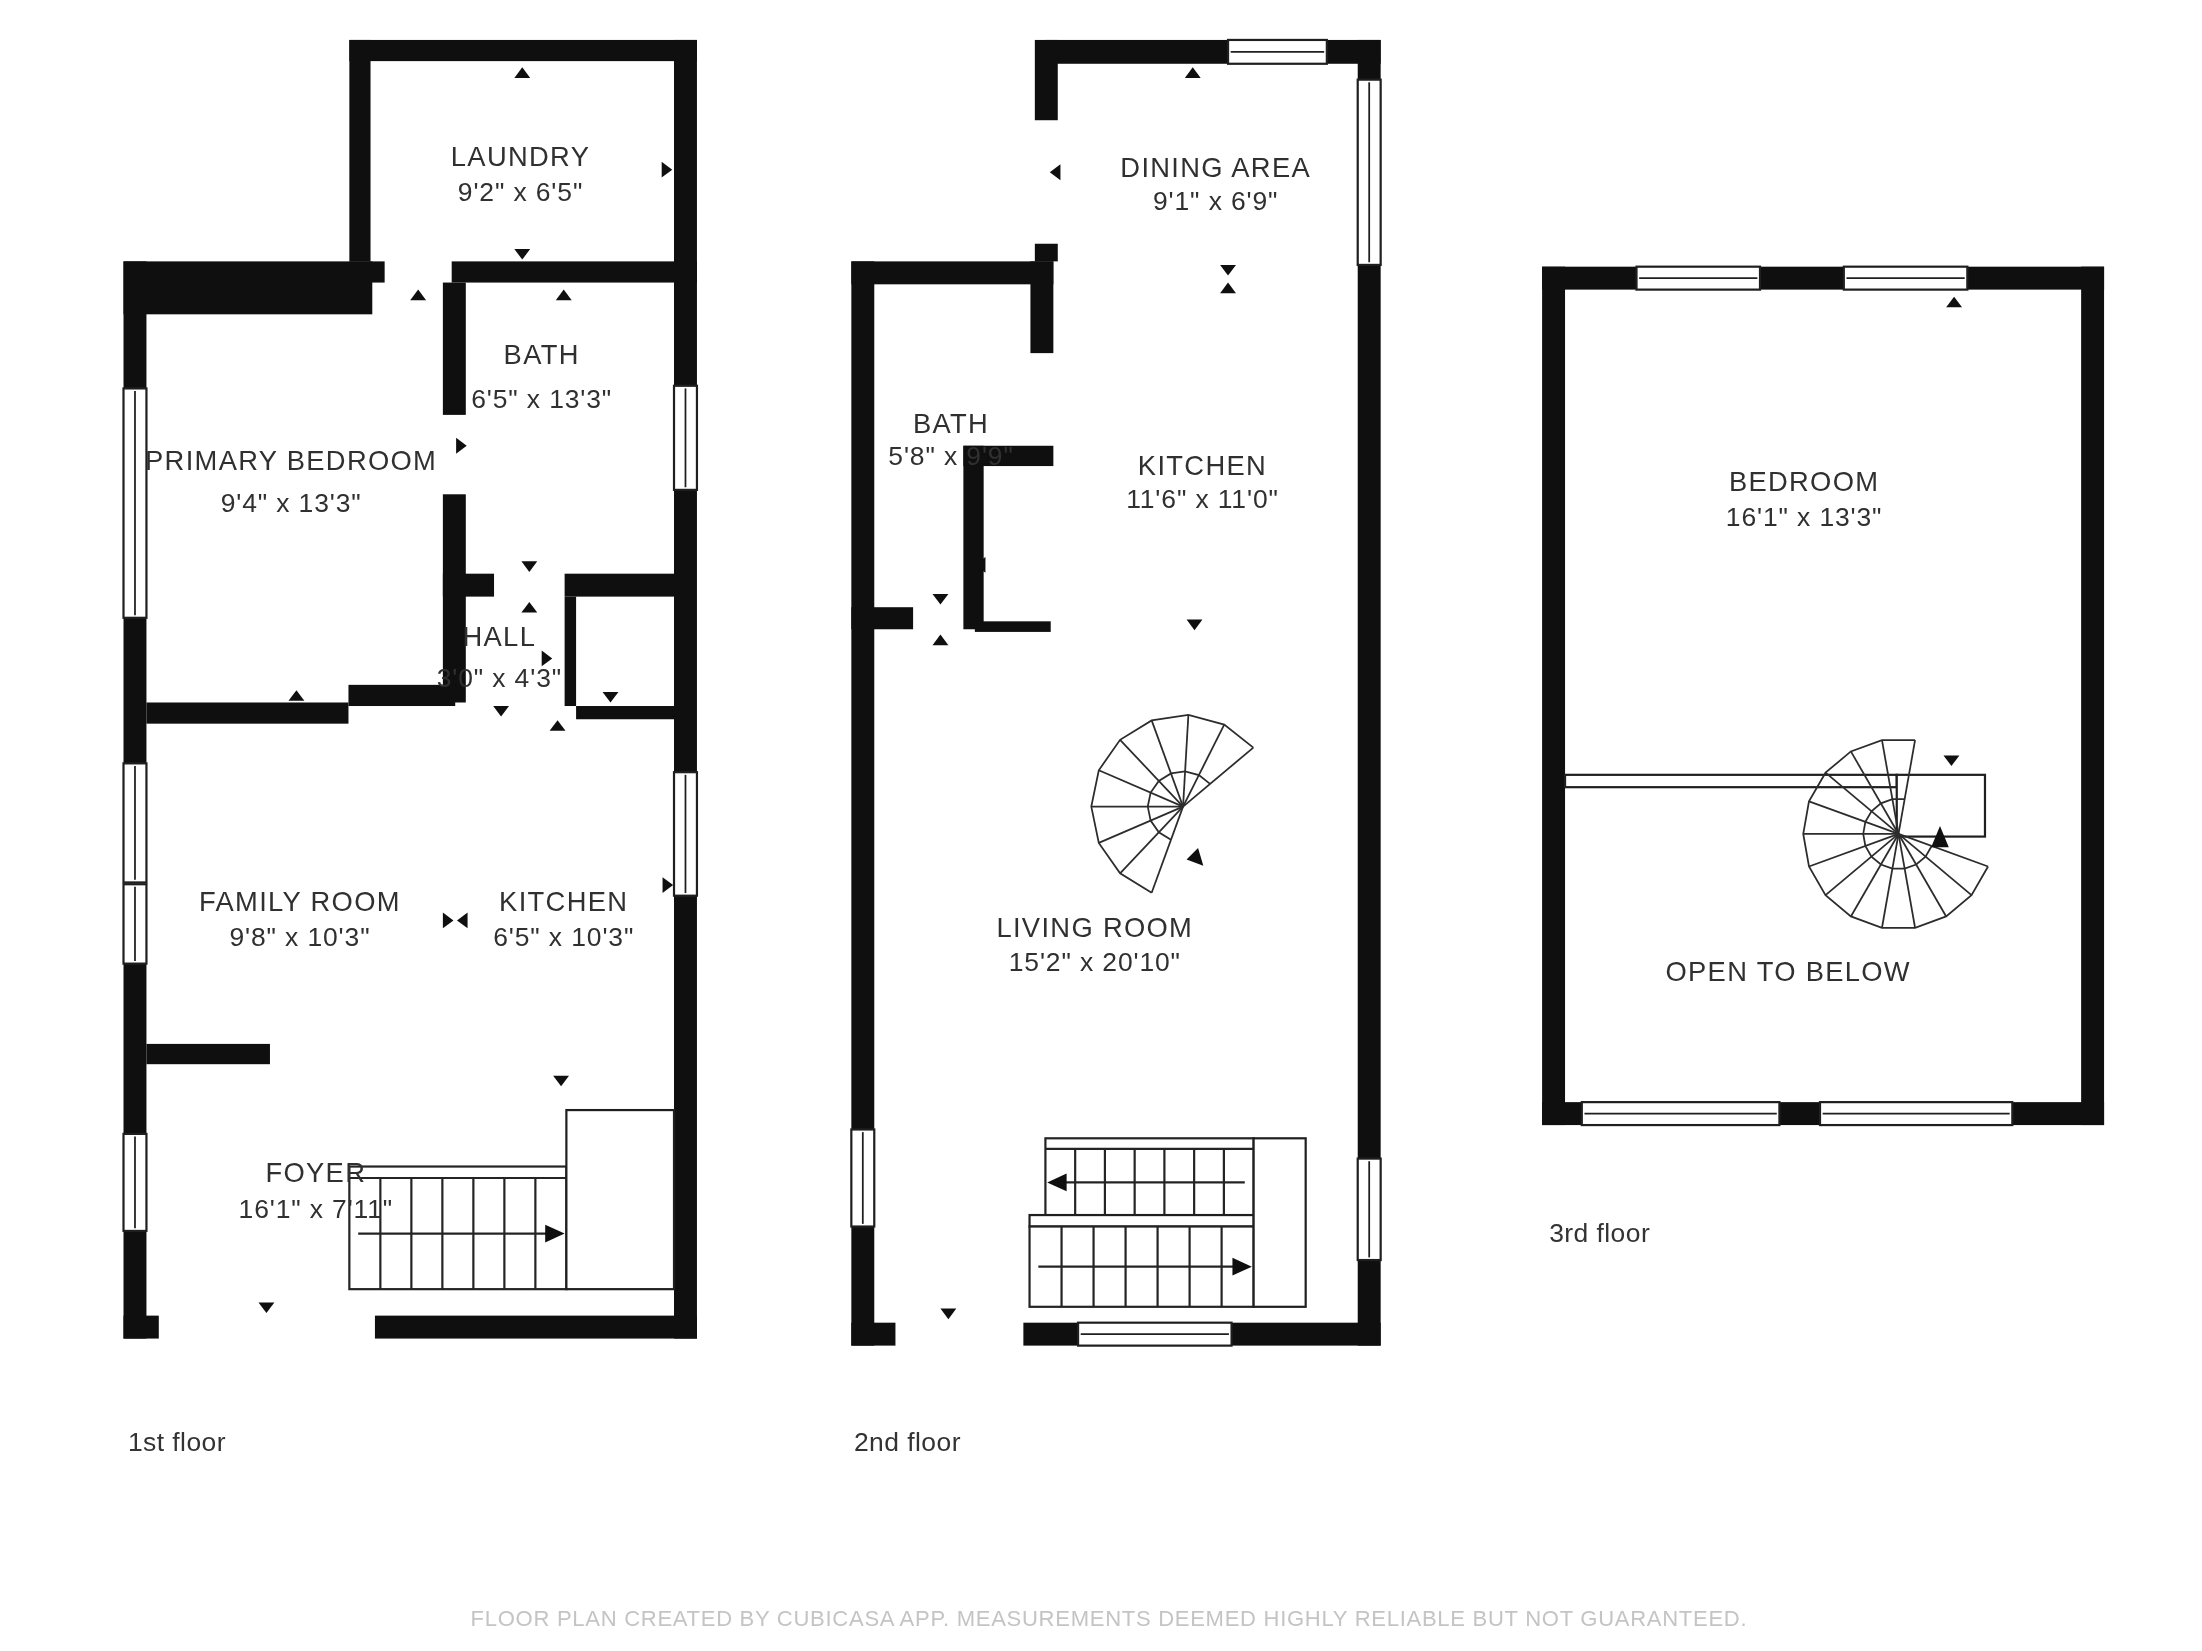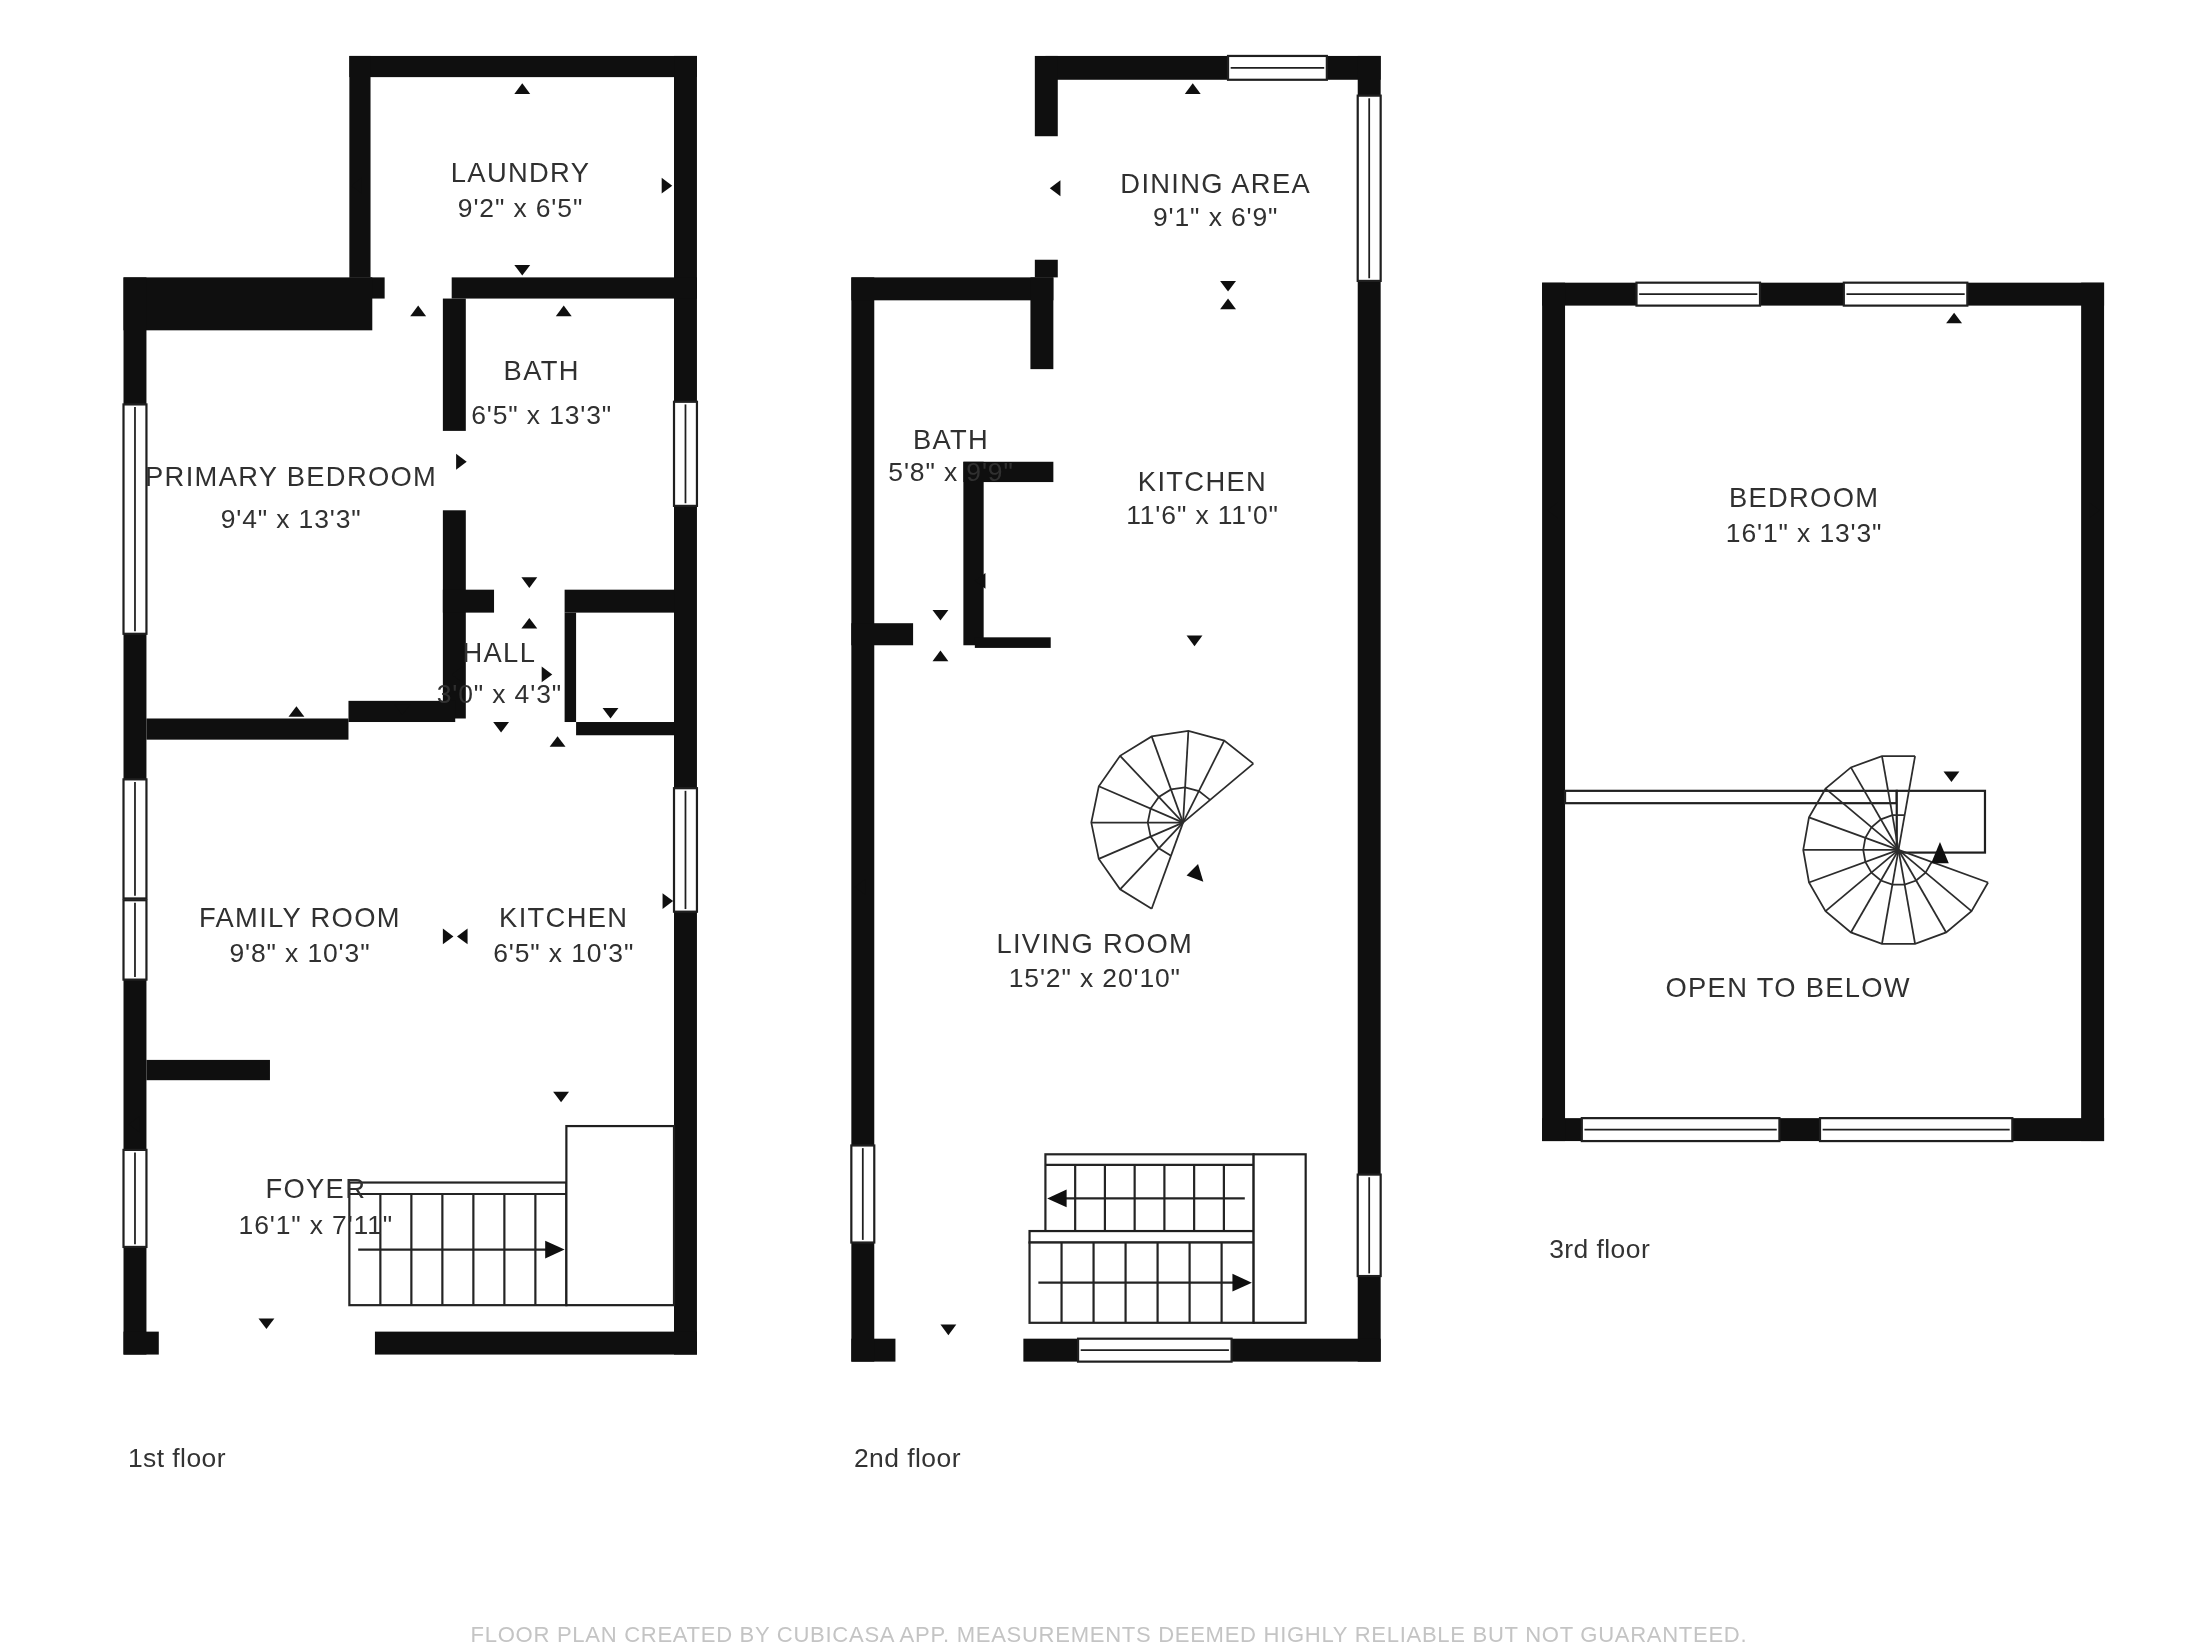--- a/index.html
+++ b/index.html
@@ -1,16 +1,16 @@
 <!DOCTYPE html>
 <html style="font-size:14px"><head>
 <meta charset="utf-8">
 <style>
   html,body{margin:0;padding:0;background:#ffffff;width:2202px;height:1652px;overflow:hidden;}
-  .canvas{position:absolute;left:0;top:16px;width:2202px;height:1276px;}
+  .canvas{position:absolute;left:0;top:0;width:2202px;height:1276px;}
   svg{display:block;}
   .wall{fill:#0f0f0f;}
   .thin{fill:#ffffff;stroke:#1f1f1f;stroke-width:2.5;}
   .tri{fill:#0f0f0f;}
   [data-win] rect{fill:#ffffff;stroke:#1f1f1f;stroke-width:2.5;}
   [data-win] line{stroke:#1f1f1f;stroke-width:2;}
   [data-run] rect{fill:#ffffff;stroke:#242424;stroke-width:2.5;}
   [data-run] line{stroke:#242424;stroke-width:2.5;}
   [data-run] polygon{fill:#0f0f0f;}
   [data-fan] line,[data-fan] polyline{stroke:#2c2c2c;stroke-width:2;fill:none;}

